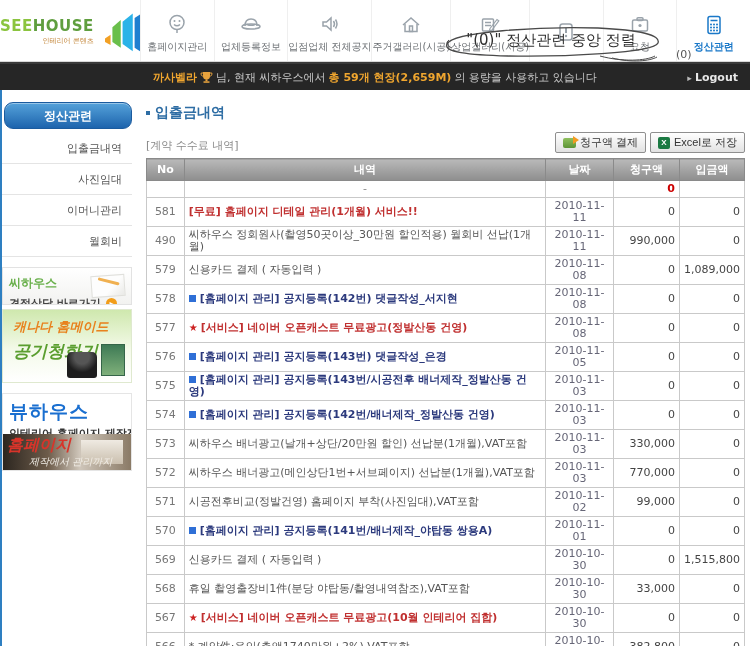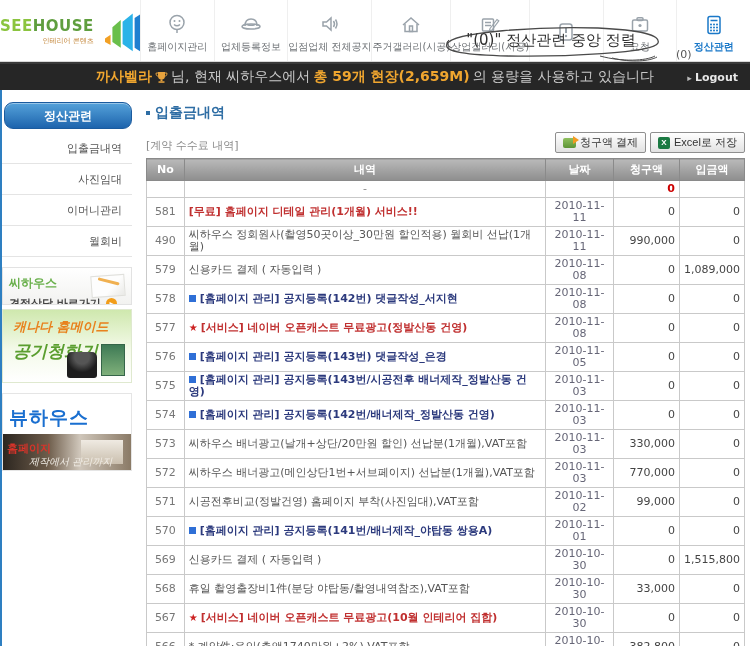--- a/index.html
+++ b/index.html
@@ -18,21 +18,21 @@
   .nav-item .lbl { font-size:10px; color:#6b6f73; white-space:nowrap; }
   .nav-item.active .lbl { color:#1a78c8; font-weight:bold; }
   .nav-item svg { stroke:#9aa3ab; fill:none; stroke-width:1.5; }
   .nav-item svg .fl { fill:#9aa3ab; stroke:none; }
   .nav-item.active svg { stroke:#1a78c8; }
   .nav-item.active svg .fl { fill:#1a78c8; }
   .annotation-layer { position:absolute; top:0; left:0; pointer-events:none; }
 
   
   .userbar { position:relative; height:28px; background:#262626; border-top:2px solid #3a3a3a; display:flex; align-items:center; justify-content:center; }
-  .usermsg { font-size:14px; color:#c9c9c9; display:flex; align-items:center; gap:3px; }
+  .usermsg { font-size:11px; color:#c9c9c9; display:flex; align-items:center; gap:3px; }
   .uname { color:#f0a62f; font-weight:bold; }
   .uhl { color:#f0a62f; font-weight:bold; }
   .logout { position:absolute; right:12px; top:7px; font-size:11px; color:#e8e8e8; font-weight:bold; cursor:pointer; }
   .logout::before { content:"▸ "; color:#bbb; font-size:9px; }
 
   
   .content { display:flex; }
   .sidebar { width:138px; padding-top:12px; border-left:2px solid #2e7fc1; min-height:556px; }
   .side-title { margin:0 6px 0 2px; height:27px; line-height:27px; text-align:center; color:#fff; font-size:12px; font-weight:bold; background:linear-gradient(#55a2da,#1d64ad); border:1px solid #1b5b9e; border-radius:9px; box-shadow:inset 0 1px 0 rgba(255,255,255,.4); }
   .side-menu { list-style:none; margin:4px 6px 10px 0; }
@@ -42,26 +42,26 @@
   .bq-brand { font-size:12px; font-weight:bold; color:#6ab04c; }
   .bq-label { font-size:11px; font-weight:bold; color:#444; }
   .bq-arrow { display:inline-block; width:11px; height:11px; border-radius:50%; background:#f29d19; color:#fff; font-size:8px; line-height:11px; text-align:center; vertical-align:1px; }
   .bq-pencil { position:absolute; right:6px; top:7px; width:34px; height:22px; background:linear-gradient(135deg,#fdfdfd 60%,#e9e9e6); border:1px solid #e0e0dc; transform:rotate(-4deg); }
   .bq-pencil::after { content:""; position:absolute; left:6px; top:4px; width:22px; height:3px; background:#f0b050; transform:rotate(18deg); border-radius:2px; }
   .bp { height:74px; background:linear-gradient(#cfe8ae,#f4fae9 55%,#ffffff); border:1px solid #dfe9cf; padding:8px 6px 4px 10px; }
   .bp-l1 { font-size:13px; font-weight:bold; font-style:italic; color:#e8821e; }
   .bp-l2 { font-size:17px; font-weight:bold; font-style:italic; color:#5a9e2f; margin-top:4px; }
   .bp-dev { position:absolute; right:34px; bottom:4px; width:30px; height:26px; background:radial-gradient(circle at 50% 18%, #555 0 28%, #1d1d1d 60%); border-radius:5px 5px 3px 3px; }
   .bp-box { position:absolute; right:6px; bottom:6px; width:24px; height:32px; background:linear-gradient(#3e7a55,#7fb07a); border:1px solid #356548; }
-  .bv { border:1px solid #e5e5e5; background:#fff; height:78px; padding:11px 6px 0 6px; margin-top:10px; }
+  .bv { border:1px solid #e5e5e5; background:#fff; height:78px; padding:5px 6px 0 6px; margin-top:10px; }
   .bv-brand { font-size:19px; font-weight:bold; color:#1a6fd0; letter-spacing:1px; }
   .bv-line { font-size:11px; font-weight:bold; color:#333; margin-top:1px; white-space:nowrap; }
   .bv-photo { position:absolute; left:0; right:0; bottom:0; height:36px; background:linear-gradient(90deg,#2c2620,#6d5c4a 35%,#cfc6ba 60%,#8a7a66); }
   .bv-photo::after { content:""; position:absolute; right:8px; top:6px; width:42px; height:24px; background:linear-gradient(#efeae2,#cabfae); }
-  .bv-s1 { position:absolute; left:4px; bottom:14px; color:#d8342a; font-size:11px; font-weight:bold; z-index:2; }
+  .bv-s1 { position:absolute; left:4px; bottom:14px; color:#d8342a; font-size:16px; font-weight:bold; font-style:italic; z-index:2; }
   .bv-s2 { position:absolute; left:26px; bottom:1px; color:#f1ede6; font-size:10px; font-style:italic; z-index:2; }
 
   
   .main { flex:1; padding:14px 5px 0 8px; }
   .page-title { display:flex; align-items:center; gap:5px; font-size:14px; font-weight:bold; color:#2e6da4; }
   .bullet { width:4px; height:4px; background:#2e6da4; display:inline-block; }
   .head-row { display:flex; justify-content:space-between; align-items:flex-end; margin:10px 0 5px; }
   .subtitle { font-size:11px; color:#888; }
   .btns { display:flex; gap:4px; }
   .btn { display:inline-flex; align-items:center; gap:4px; font-size:11px; color:#333; background:linear-gradient(#ffffff,#e2e2e2); border:1px solid #8f8f8f; border-radius:2px; padding:2px 7px; cursor:pointer; }

